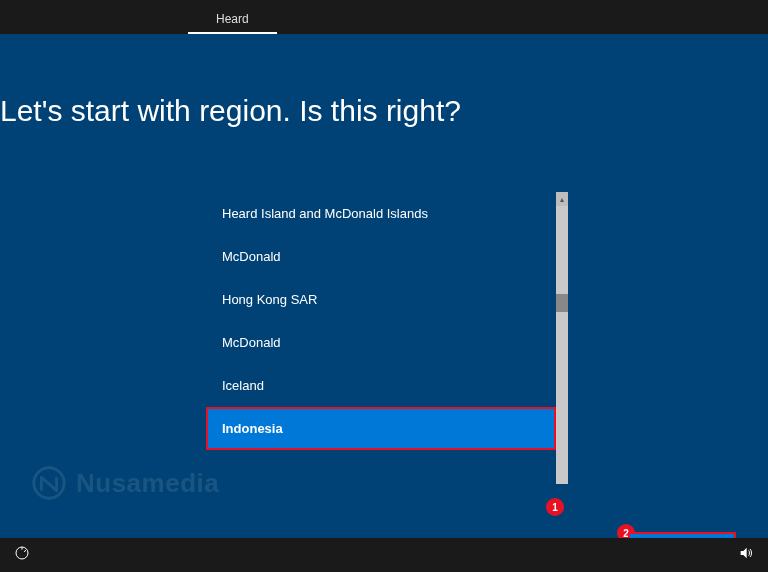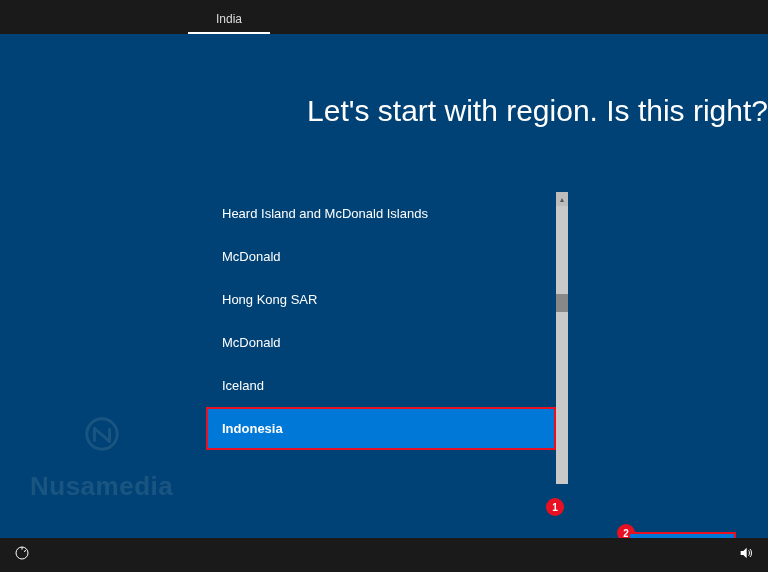--- a/index.html
+++ b/index.html
@@ -30,21 +30,21 @@
       top: 34px;
       left: 0;
       right: 0;
       bottom: 34px;
       background: #004275;
       padding-top: 60px;
     }
     .heading {
       font-size: 30px;
       font-weight: 300;
-      text-align: right;
+      text-align: left;
       color: #fff;
     }
     .listwrap {
       position: absolute;
       top: 158px;
       left: 206px;
       width: 362px;
       height: 292px;
       display: flex;
     }
@@ -117,23 +117,22 @@
       align-items: center;
       justify-content: center;
       cursor: pointer;
     }
     .watermark {
       position: absolute;
       bottom: 36px;
       left: 30px;
       display: flex;
       align-items: center;
-      gap: 18px;
+      gap: 8px;
       opacity: 0.35;
-      flex-direction: column;
     }
     .watermark svg { width: 38px; height: 38px; }
     .watermark-text {
       font-size: 26px;
       font-weight: 600;
       color: #4a7a9a;
       letter-spacing: 0.5px;
     }
     .bottombar {
       position: absolute;
@@ -147,21 +146,21 @@
       justify-content: space-between;
       padding: 0 14px;
     }
     .bottombar svg { width: 16px; height: 16px; }
     .eoa-icon { fill: none; stroke: #fff; stroke-width: 1.5; }
   </style>
 </head>
 <body>
 
 <div class="topbar">
-  <div class="tab">India</div>
+  <div class="tab">Heard</div>
 </div>
 
 <div class="main">
   <h1 class="heading">Let's start with region. Is this right?</h1>
 
   <div class="listwrap">
     <div class="list">
       <div class="item">Heard Island and McDonald Islands</div>
       <div class="item">McDonald</div>
       <div class="item">Hong Kong SAR</div>

